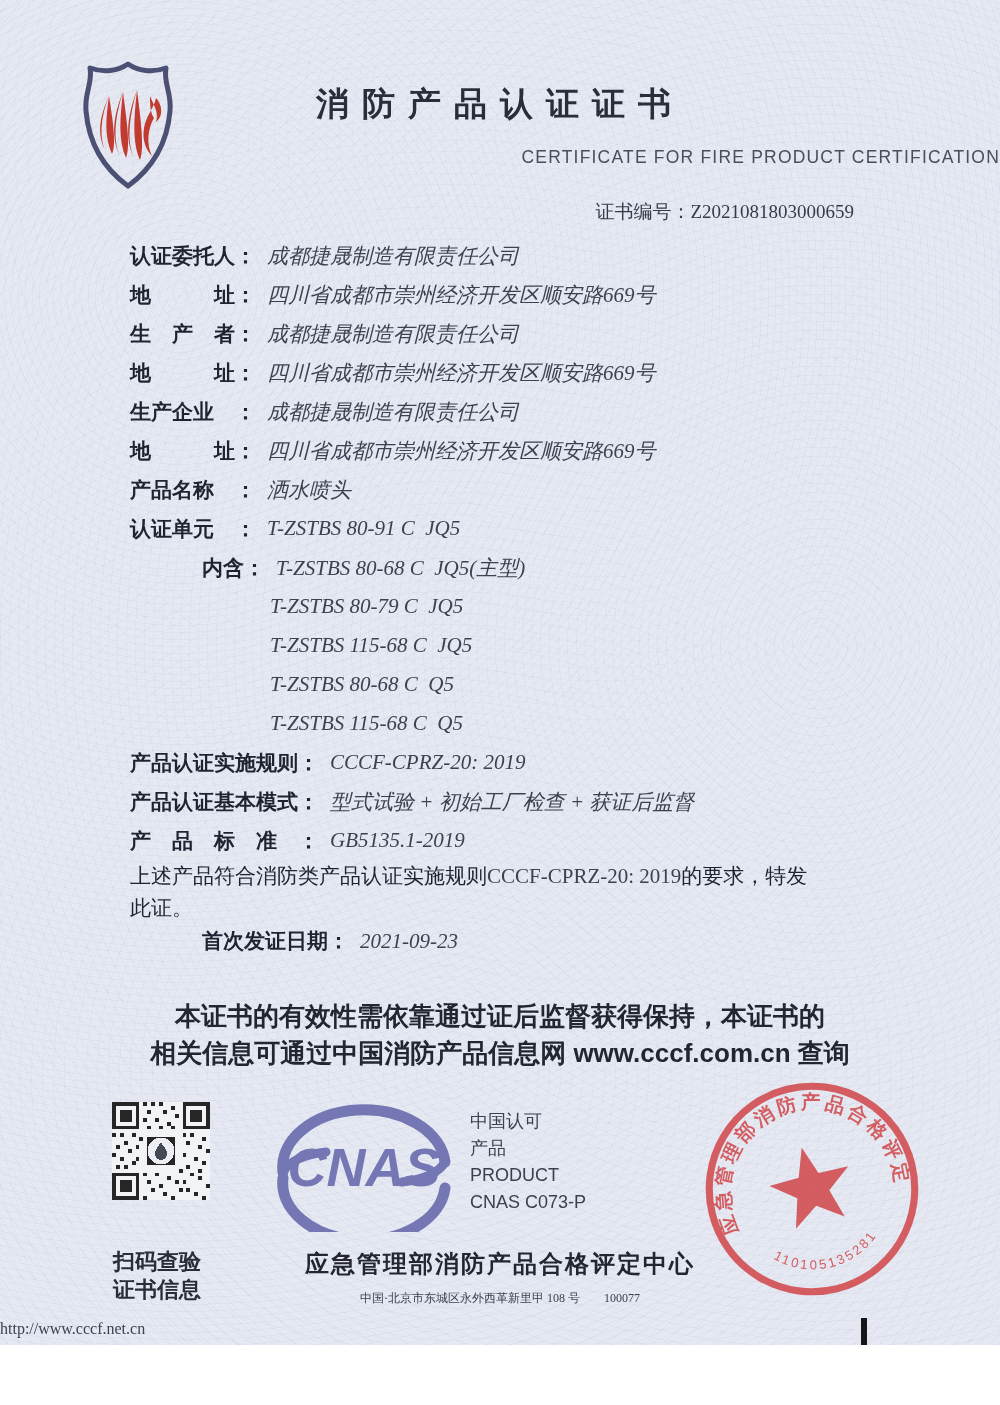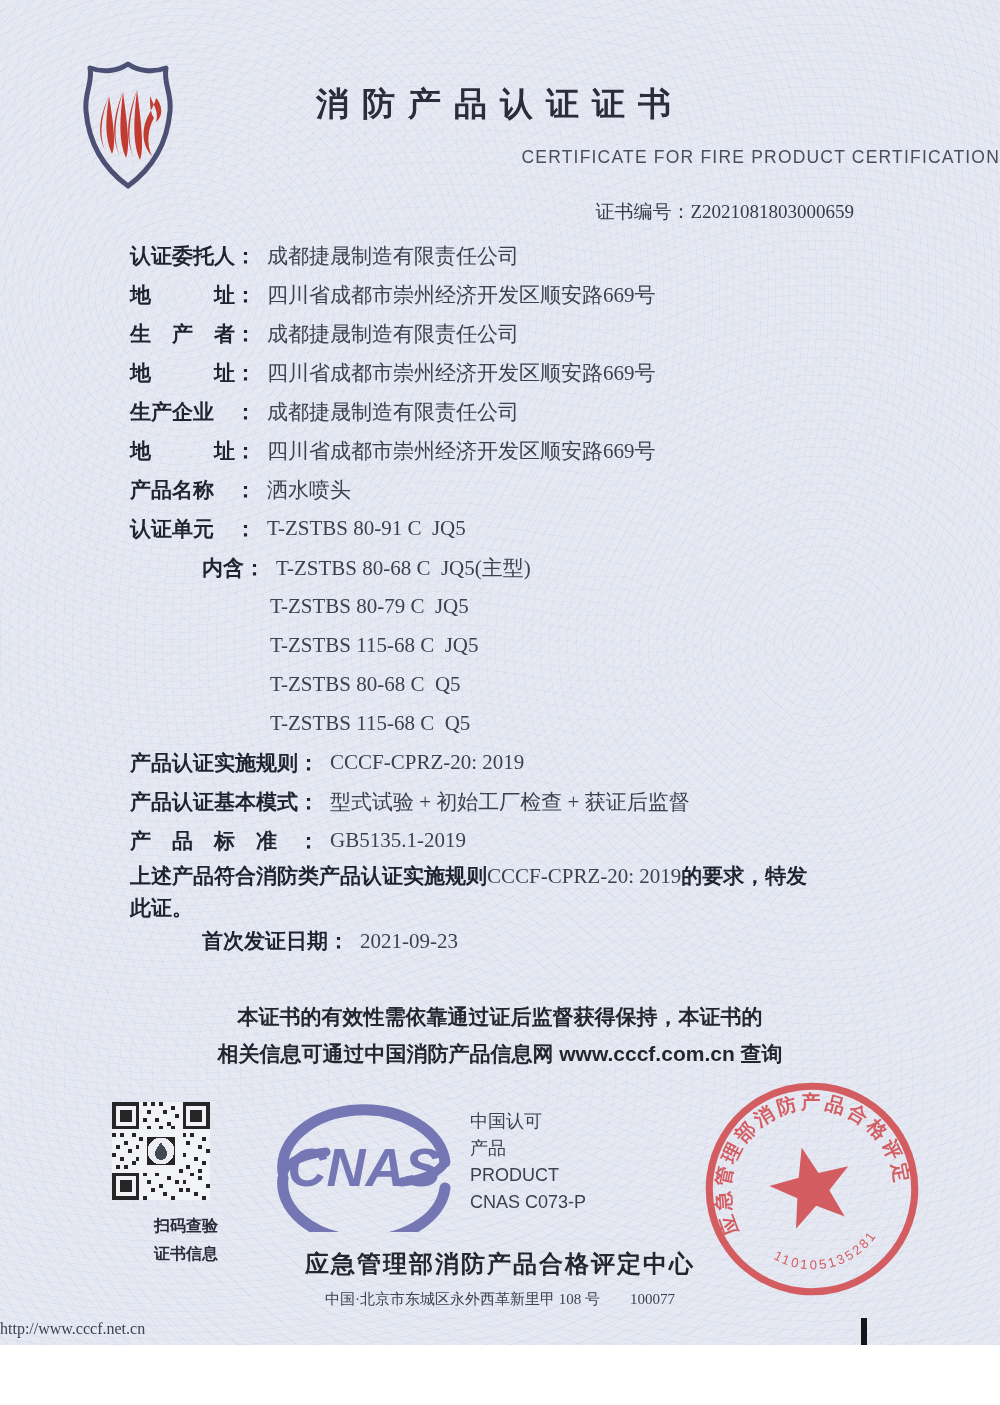--- a/index.html
+++ b/index.html
@@ -18,40 +18,40 @@
   .title{position:absolute;left:0;right:0;top:82px;text-align:center;
     font-size:33px;font-weight:700;letter-spacing:13px;color:#2b2e3a;}
   .subtitle{position:absolute;left:0;right:0;top:147px;text-align:right;
     font-size:17.5px;letter-spacing:1.2px;color:#4a4e5c;}
   .certno{position:absolute;top:199px;right:146px;font-size:19px;color:#363b4a;
     font-family:"Liberation Serif","DejaVu Serif",serif;}
   .content{position:absolute;left:130px;top:236px;width:790px;font-size:21px;color:#23262f;}
   .row{height:39px;display:flex;align-items:center;}
   .row.sm{height:36px;}
   .lbl{font-weight:700;white-space:pre;color:#1f2230;}
-  .val{font-family:"Liberation Serif","DejaVu Serif",serif;color:#3c4150;margin-left:11px;white-space:pre;}
+  .val{font-family:"Liberation Serif","DejaVu Serif",serif;color:#3c4150;margin-left:11px;white-space:pre;font-style:italic;}
   .indent1{padding-left:72px;}
   .indent2{padding-left:129px;}
   .statement{line-height:31px;margin-top:0;}
-  .statement .b{font-weight:700;color:#1f2230;}
+  .statement .b{font-weight:400;color:#1f2230;}
   .statement .code{font-family:"Liberation Serif","DejaVu Serif",serif;color:#3c4150;}
   .gap40{width:42px;display:inline-block;}
   .notice{position:absolute;left:0;right:0;top:998px;text-align:center;
-    font-size:21px;font-weight:700;color:#23262f;line-height:37px;}
+    font-size:26px;font-weight:700;color:#23262f;line-height:37px;}
   .qr{position:absolute;left:112px;top:1102px;width:98px;height:98px;}
-  .qr-caption{position:absolute;left:113px;top:1212px;font-size:16px;font-weight:600;
-    color:#2a2d38;line-height:28px;margin-left:41px;}
+  .qr-caption{position:absolute;left:113px;top:1248px;font-size:22px;font-weight:600;
+    color:#2a2d38;line-height:28px;}
   .cnas{position:absolute;left:268px;top:1094px;width:192px;height:138px;}
   .accred{position:absolute;left:470px;top:1108px;font-size:18px;color:#3b3f4e;line-height:27px;}
   .stamp-hint{position:absolute;left:672px;top:1170px;font-size:22px;color:#8b8f98;
     letter-spacing:3px;font-family:"Liberation Serif","DejaVu Serif",serif;z-index:1;}
   .seal{position:absolute;left:695px;top:1072px;width:234px;height:234px;z-index:2;opacity:.88;}
   .orgname{position:absolute;left:0;right:0;top:1248px;text-align:center;
     font-size:24px;font-weight:700;color:#23262f;letter-spacing:2px;}
-  .address{position:absolute;left:0;right:0;top:1290px;text-align:center;font-size:15px;
+  .address{position:absolute;left:0;right:0;top:1290px;text-align:center;font-size:12px;
     color:#3c4150;font-family:"Liberation Serif","DejaVu Serif",serif;white-space:pre;}
   .website{position:absolute;left:0;right:0;top:1320px;text-align:left;font-size:16px;
     color:#3c4150;font-family:"Liberation Serif","DejaVu Serif",serif;}
   .artifact{position:absolute;left:861px;top:1318px;width:6px;height:29px;background:#15151a;}
   .wmband{position:absolute;left:0;top:1345px;width:1000px;height:60px;background:#ffffff;}
 </style>
 </head>
 <body>
 
 <div class="cert">

